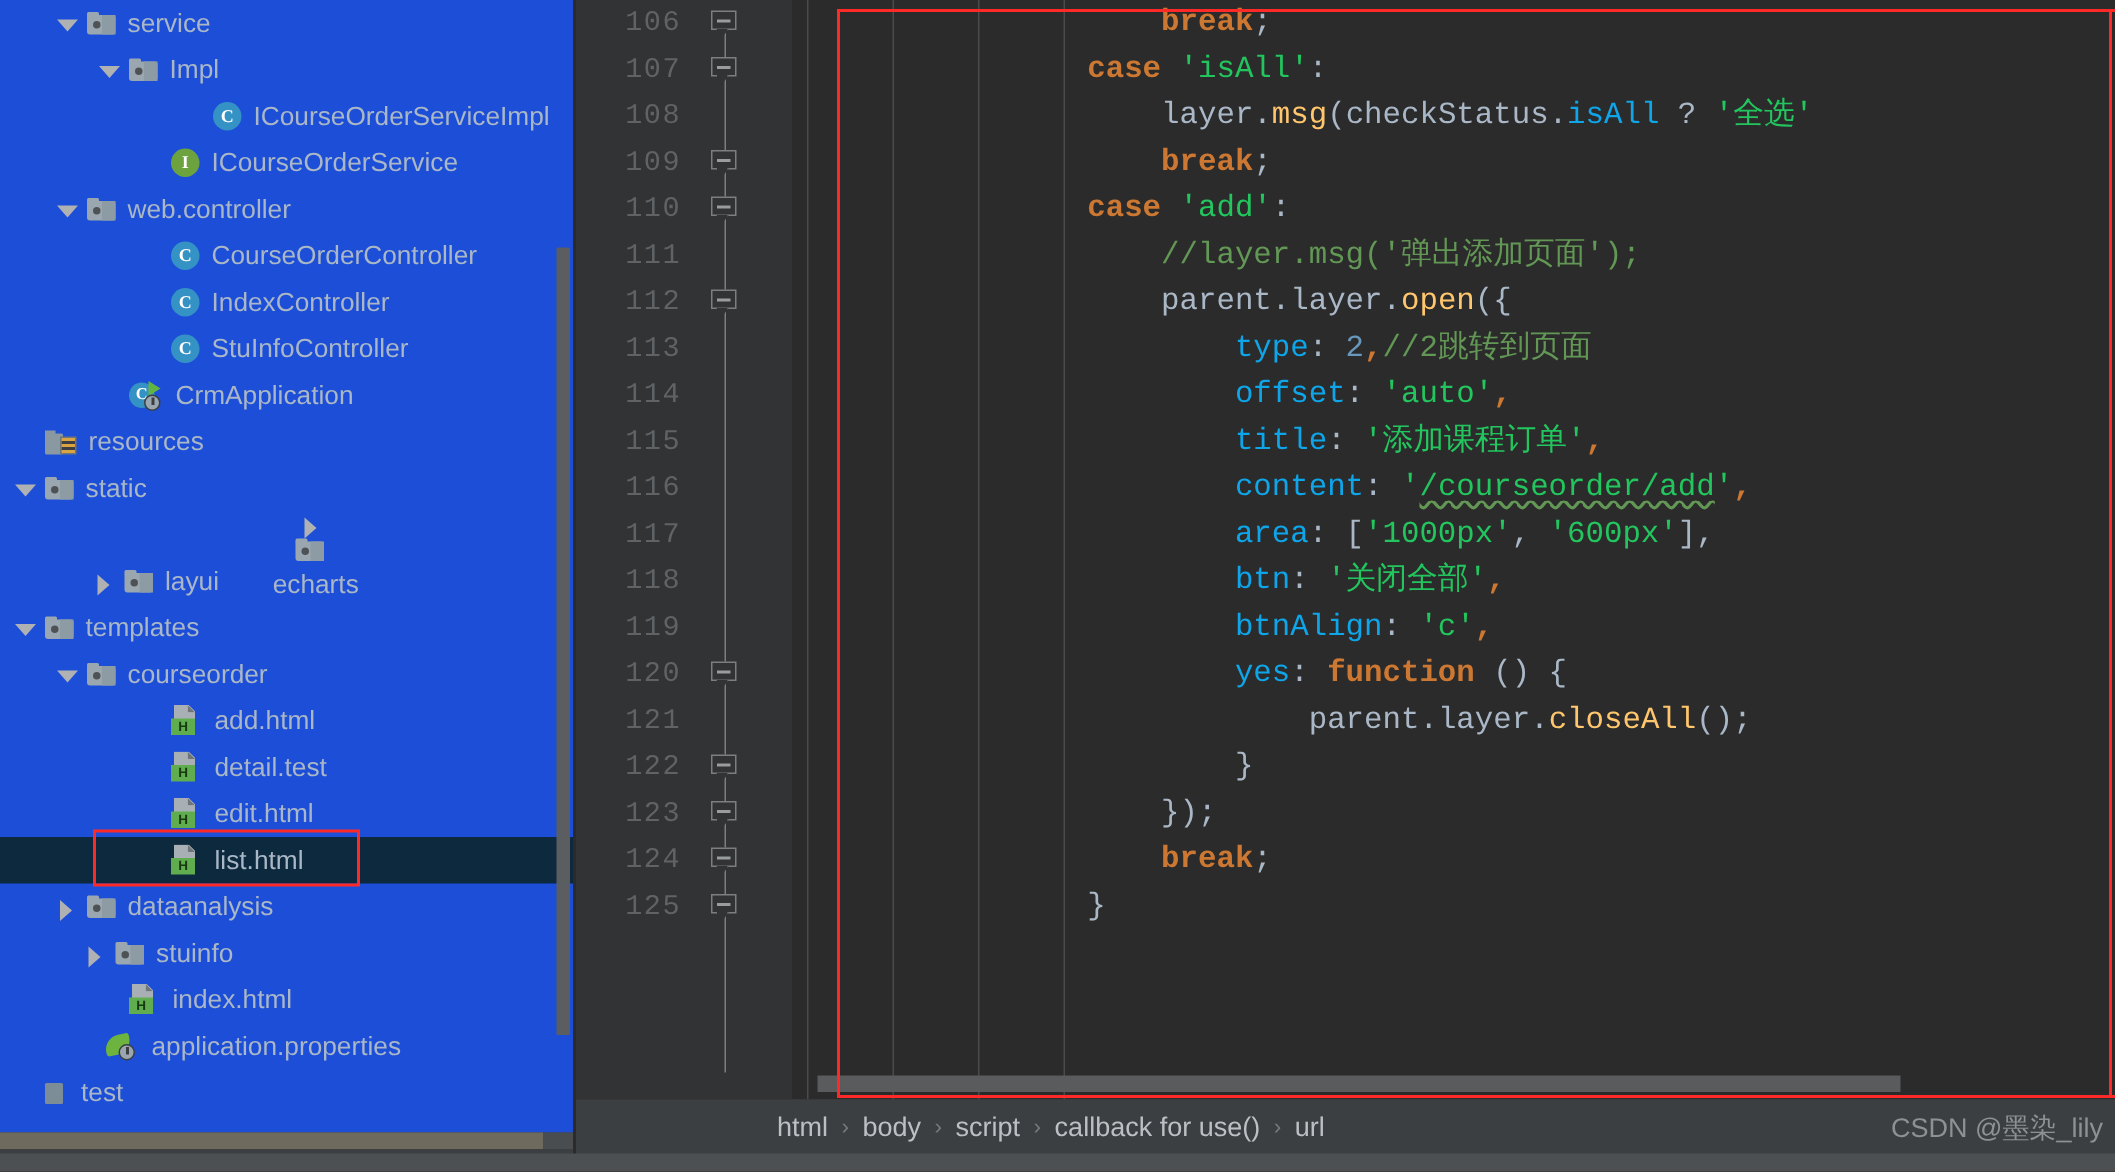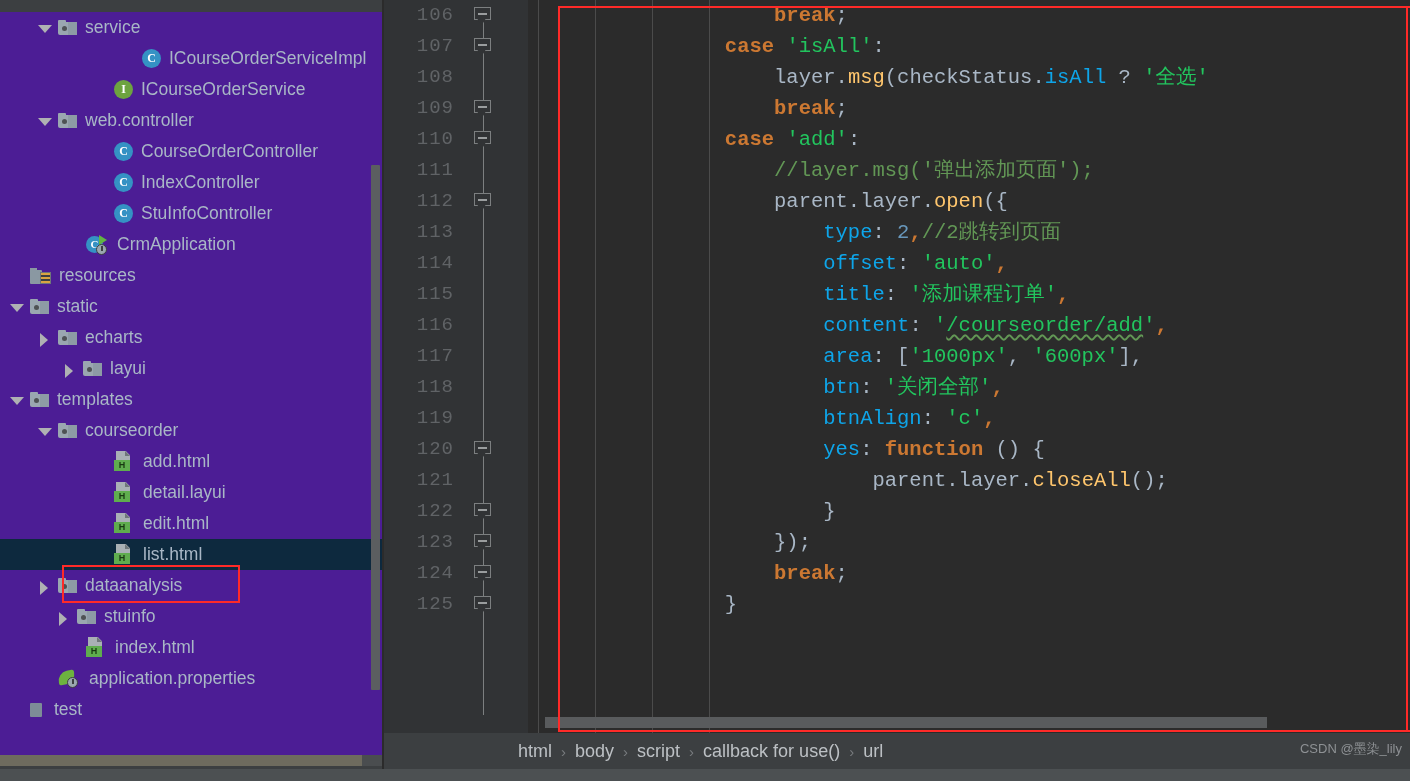--- a/index.html
+++ b/index.html
@@ -12,23 +12,23 @@
   }
   #app {
     position: relative;
     width: 1410px; height: 781px;
     background: #3C3F41;
   }
 
   
   #sidebar {
     position: absolute;
-    left: 0; top: 12px;
+    left: 0; top: 0;
     width: 384px; height: 755px;
-    background: #4c1d95;
+    background: #1d4ed8;
     overflow: hidden;
   }
   .tree {
     position: absolute;
     left: 0; top: 0;
     width: 384px;
     padding-top: 0px;
   }
   .tree-row {
     position: relative;
@@ -374,21 +374,21 @@
   .crumb { color: #BCC0C4; }
   .crumb-sep {
     color: #787B7E;
     margin: 0 9px;
     font-size: 15px;
   }
   #watermark {
     position: absolute;
     right: 8px; top: 740px;
     color: #8E9194;
-    font-size: 13px;
+    font-size: 18px;
     z-index: 40;
   }
   #bottom-strip {
     position: absolute;
     left: 0; top: 769px;
     width: 1410px; height: 12px;
     background: #4C5052;
   }
 </style>
 </head>
@@ -401,20 +401,30 @@
         <div class="tree-row" style="padding-left: 36px;">
           <span class="arrow down"></span>
           <span class="ficon icon-folder">
             <span class="tab"></span>
             <span class="body"></span>
             <span class="right"></span>
             <span class="dot"></span>
           </span>
           <span class="tree-label">service</span>
         </div>
+        <div class="tree-row" style="padding-left: 64px;">
+          <span class="arrow down"></span>
+          <span class="ficon icon-folder">
+            <span class="tab"></span>
+            <span class="body"></span>
+            <span class="right"></span>
+            <span class="dot"></span>
+          </span>
+          <span class="tree-label">Impl</span>
+        </div>
         <div class="tree-row" style="padding-left: 120px;">
           <span class="arrow none"></span>
           <span class="ficon icon-class">C</span>
           <span class="tree-label">ICourseOrderServiceImpl</span>
         </div>
         <div class="tree-row" style="padding-left: 92px;">
           <span class="arrow none"></span>
           <span class="ficon icon-interface">I</span>
           <span class="tree-label">ICourseOrderService</span>
         </div>
@@ -464,21 +474,21 @@
         <div class="tree-row" style="padding-left: 8px;">
           <span class="arrow down"></span>
           <span class="ficon icon-folder">
             <span class="tab"></span>
             <span class="body"></span>
             <span class="right"></span>
             <span class="dot"></span>
           </span>
           <span class="tree-label">static</span>
         </div>
-        <div class="tree-row" style="padding-left: 36px;">
+        <div class="tree-row" style="padding-left: 36px; flex-direction: column;">
           <span class="arrow right"></span>
           <span class="ficon icon-folder">
             <span class="tab"></span>
             <span class="body"></span>
             <span class="right"></span>
             <span class="dot"></span>
           </span>
           <span class="tree-label">echarts</span>
         </div>
         <div class="tree-row" style="padding-left: 24px; margin-left: 37px;">
@@ -520,21 +530,21 @@
           </span>
           <span class="tree-label">add.html</span>
         </div>
         <div class="tree-row" style="padding-left: 92px;">
           <span class="arrow none"></span>
           <span class="ficon icon-html">
             <span class="page"></span>
             <span class="fold"></span>
             <span class="badge">H</span>
           </span>
-          <span class="tree-label">detail.layui</span>
+          <span class="tree-label">detail.test</span>
         </div>
         <div class="tree-row" style="padding-left: 92px;">
           <span class="arrow none"></span>
           <span class="ficon icon-html">
             <span class="page"></span>
             <span class="fold"></span>
             <span class="badge">H</span>
           </span>
           <span class="tree-label">edit.html</span>
         </div>
@@ -570,21 +580,21 @@
         </div>
         <div class="tree-row" style="padding-left: 64px;">
           <span class="arrow none"></span>
           <span class="ficon icon-html">
             <span class="page"></span>
             <span class="fold"></span>
             <span class="badge">H</span>
           </span>
           <span class="tree-label">index.html</span>
         </div>
-        <div class="tree-row" style="padding-left: 36px;">
+        <div class="tree-row" style="padding-left: 48px;">
           <span class="arrow none"></span>
           <span class="ficon icon-props">
             <span class="leaf"></span>
             <span class="run"></span>
           </span>
           <span class="tree-label">application.properties</span>
         </div>
         <div class="tree-row" style="padding-left: 8px;">
           <span class="arrow none"></span>
           <span class="ficon icon-module">

